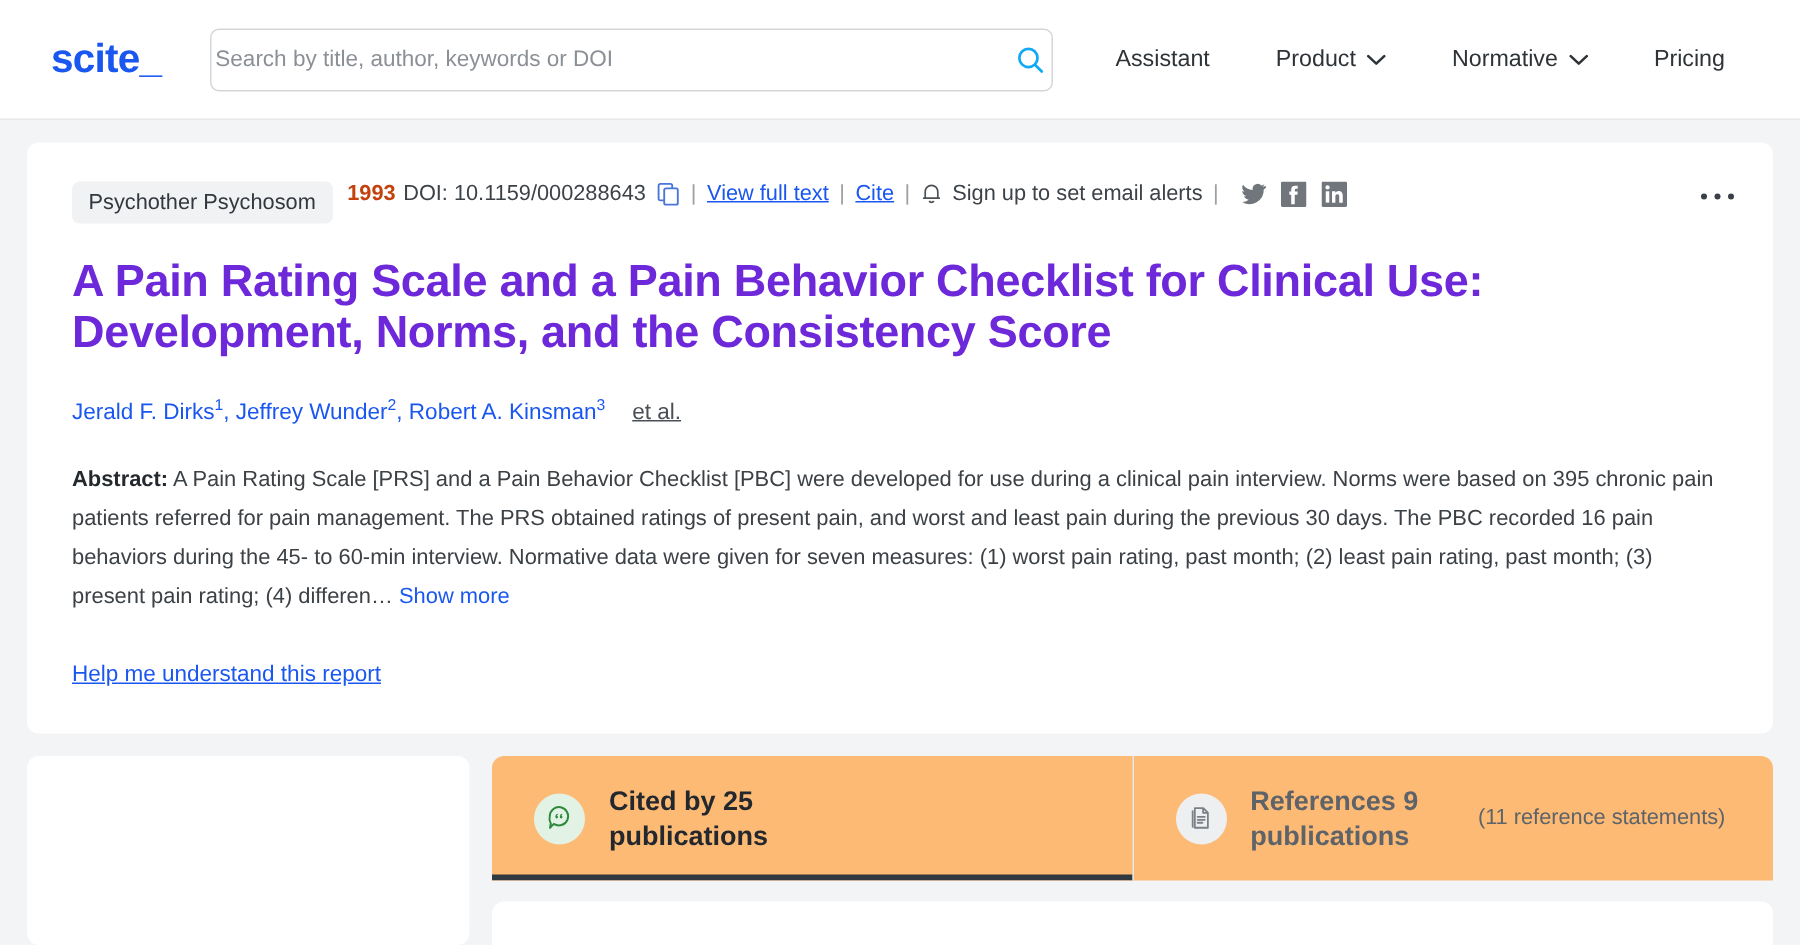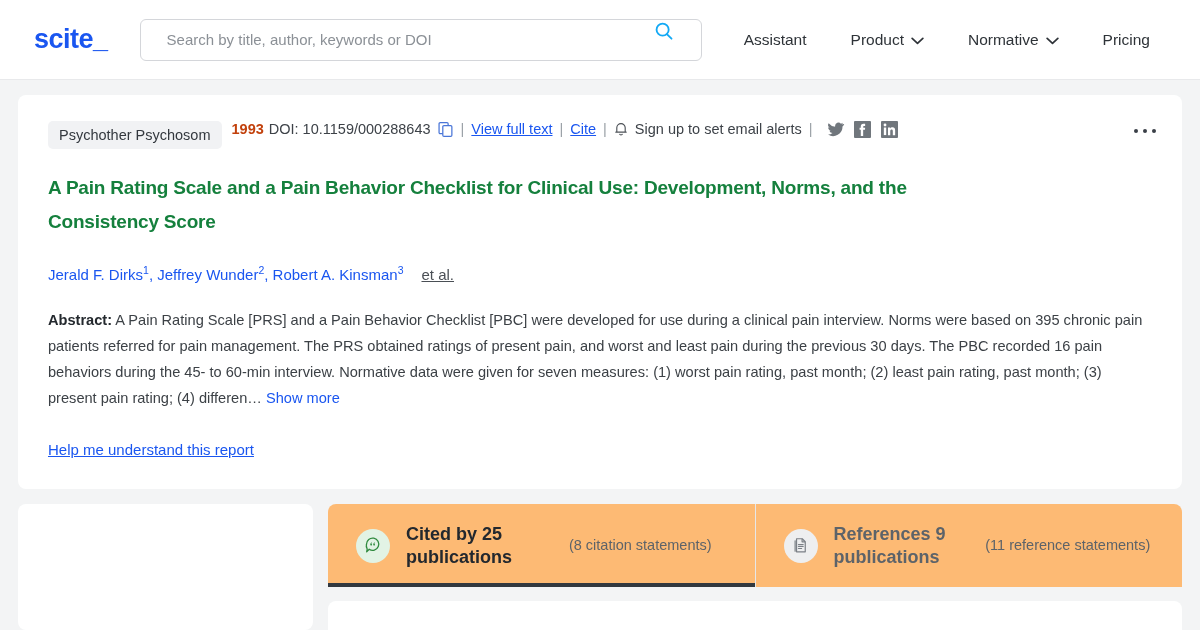--- a/index.html
+++ b/index.html
@@ -20,22 +20,22 @@
   }
   .logo {
     font-size: 27px; font-weight: bold;
     color: #1a56f0; letter-spacing: -0.5px;
     margin-left: 6px; margin-right: 32px;
     user-select: none;
   }
   .search-box {
     width: 608px; height: 42px;
     border: 1px solid #d4d6da; border-radius: 6px;
-    display: flex; 
-    padding: 0 26px; background: #fff;
+    display: flex; align-items: center;
+    padding: 0 3px; background: #fff;
   }
   .search-box input {
     flex: 1; border: none; outline: none;
     font-size: 15px; color: #3a3f45;
     font-family: "Liberation Sans", sans-serif;
     background: transparent;
   }
   .search-box input::placeholder { color: #8b9096; }
   .search-icon { width: 22px; height: 22px; flex-shrink: 0; }
   .nav { display: flex; align-items: center; margin-left: 20px; gap: 0; }
@@ -82,22 +82,22 @@
     position: absolute; right: 26px; top: 34px;
     display: flex; gap: 5px; cursor: pointer;
   }
   .kebab span {
     width: 4px; height: 4px; border-radius: 50%;
     background: #3a3f47; display: block;
   }
 
   .title {
     margin-top: 22px;
-    font-size: 19px; font-weight: bold;
-    line-height: 34px; color: #15803d;
+    font-size: 30px; font-weight: bold;
+    line-height: 34px; color: #6d28d9;
     letter-spacing: -0.2px;
     max-width: 960px;
   }
   .authors {
     margin-top: 21px; font-size: 15px;
     color: #1a56f0; line-height: 20px;
   }
   .authors .au { cursor: pointer; }
   .authors sup { font-size: 10.5px; }
   .authors .etal {
@@ -283,21 +283,20 @@
 <div class="tabs-wrap">
 
   <div class="tab active">
     <span class="tab-icon green">
       <svg viewBox="0 0 24 24" width="21" height="21" fill="none" stroke="#2f8a3e" stroke-width="1.5">
         <path d="M4 10.5a7 7 0 1 1 3.1 5.8L4.2 19.3l.6-3.3A7 7 0 0 1 4 10.5z" stroke-linejoin="round"></path>
         <path d="M9.6 8.6c-.9.5-1.3 1.4-1.3 2.3 0 .7.4 1.2 1 1.2s1-.4 1-1c0-.5-.3-.9-.8-1 .1-.5.4-.9.9-1.2zM13 8.6c-.9.5-1.3 1.4-1.3 2.3 0 .7.4 1.2 1 1.2s1-.4 1-1c0-.5-.3-.9-.8-1 .1-.5.4-.9.9-1.2z" fill="#2f8a3e" stroke="none"></path>
       </svg>
     </span>
     <span class="tab-main">Cited by 25 publications</span>
-    <span class="tab-sub">(8 citation statements)</span>
   </div>
 
   <div class="tab inactive">
     <span class="tab-icon gray">
       <svg viewBox="0 0 24 24" width="19" height="19" fill="none" stroke="#7b8086" stroke-width="1.5">
         <path d="M7 3.5h7.2L18 7.3V20H7z" stroke-linejoin="round"></path>
         <path d="M14 3.6v3.8h3.8" stroke-linejoin="round"></path>
         <path d="M9.4 10.8h6M9.4 13.3h6M9.4 15.8h4" stroke-linecap="round"></path>
         <path d="M5.2 6.1v13.2" stroke-linecap="round"></path>
       </svg>

